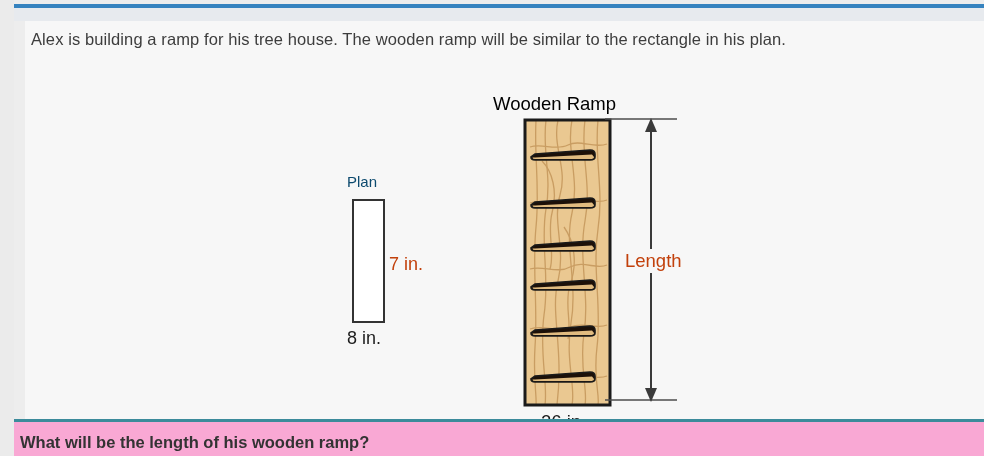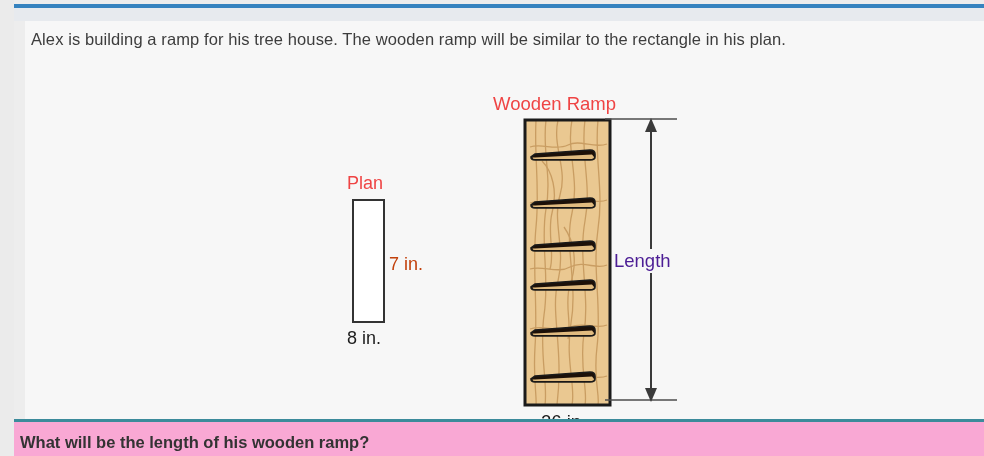--- a/index.html
+++ b/index.html
@@ -77,22 +77,22 @@
     top: 40px;
     width: 970px;
     height: 358px;
   }
 
   
   .plan-label {
     position: absolute;
     left: 322px;
     top: 112px;
-    font-size: 18px;
-    color: #ef4444;
+    font-size: 15px;
+    color: #0c4a6e;
   }
   .plan-rect {
     position: absolute;
     left: 327px;
     top: 138px;
     width: 33px;
     height: 124px;
     background: #ffffff;
     border: 2.5px solid #333333;
     box-sizing: border-box;
@@ -111,40 +111,40 @@
     font-size: 18px;
     color: #1c1c1c;
   }
 
   
   .ramp-title {
     position: absolute;
     left: 468px;
     top: 32px;
     font-size: 18.5px;
-    color: #ef4444;
+    color: #000000;
   }
 
   .ramp-board {
     position: absolute;
     left: 497px;
     top: 56px;
     width: 91px;
     height: 291px;
   }
   .ramp-board svg { display: block; }
 
   .ramp-length-label {
     position: absolute;
     left: 588px;
     top: 188px;
     font-size: 18.5px;
-    color: #4c1d95;
+    color: #c2410c;
     background: #f7f7f7;
-    padding: 1px 1px;
+    padding: 1px 12px;
   }
 
   .ramp-dim-svg {
     position: absolute;
     left: 580px;
     top: 52px;
     width: 84px;
     height: 300px;
   }
 

